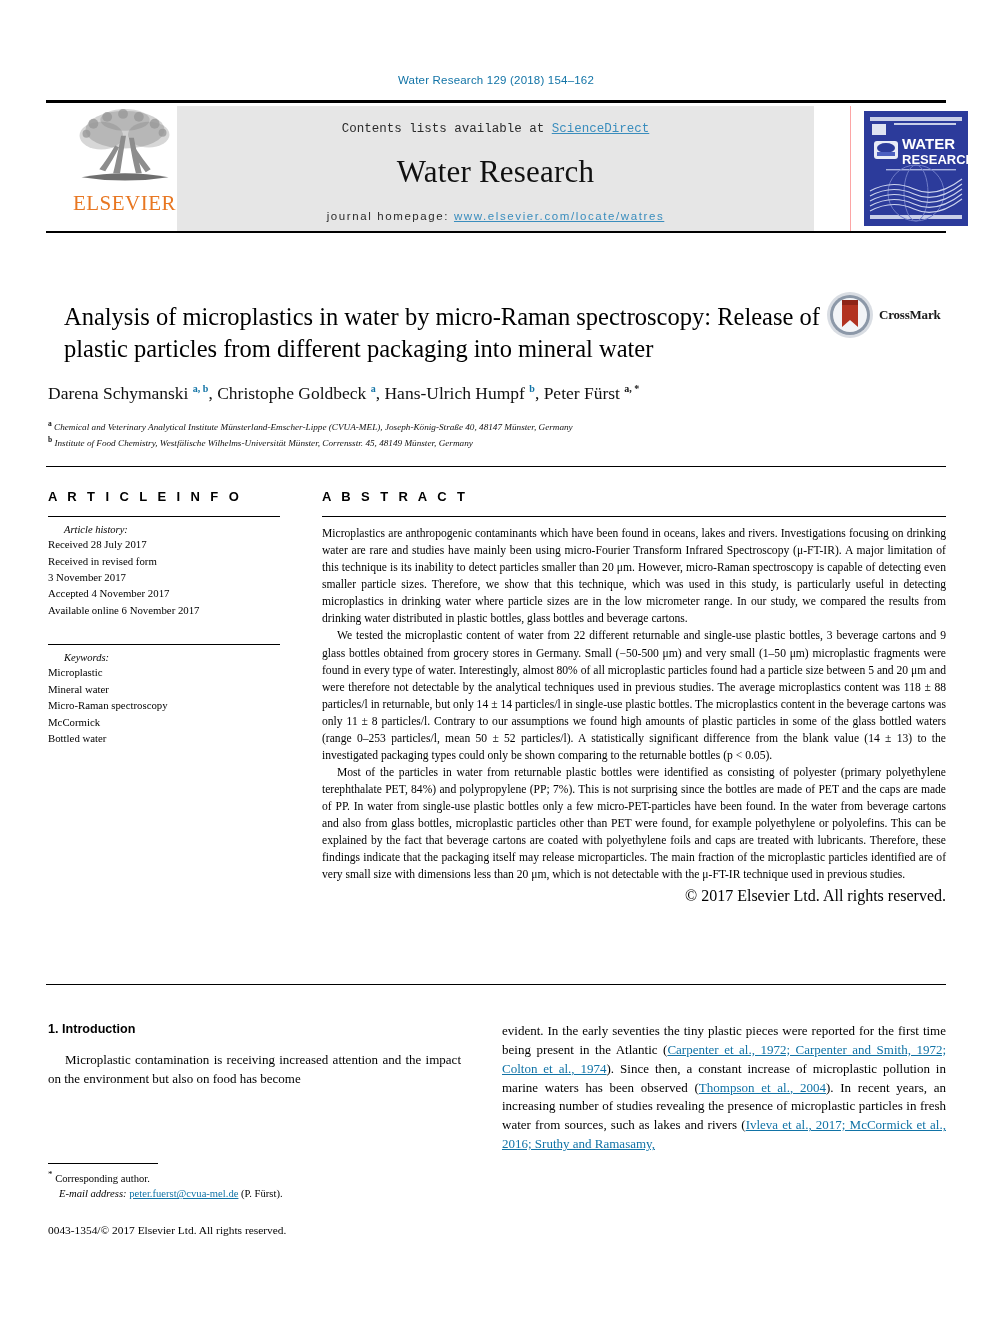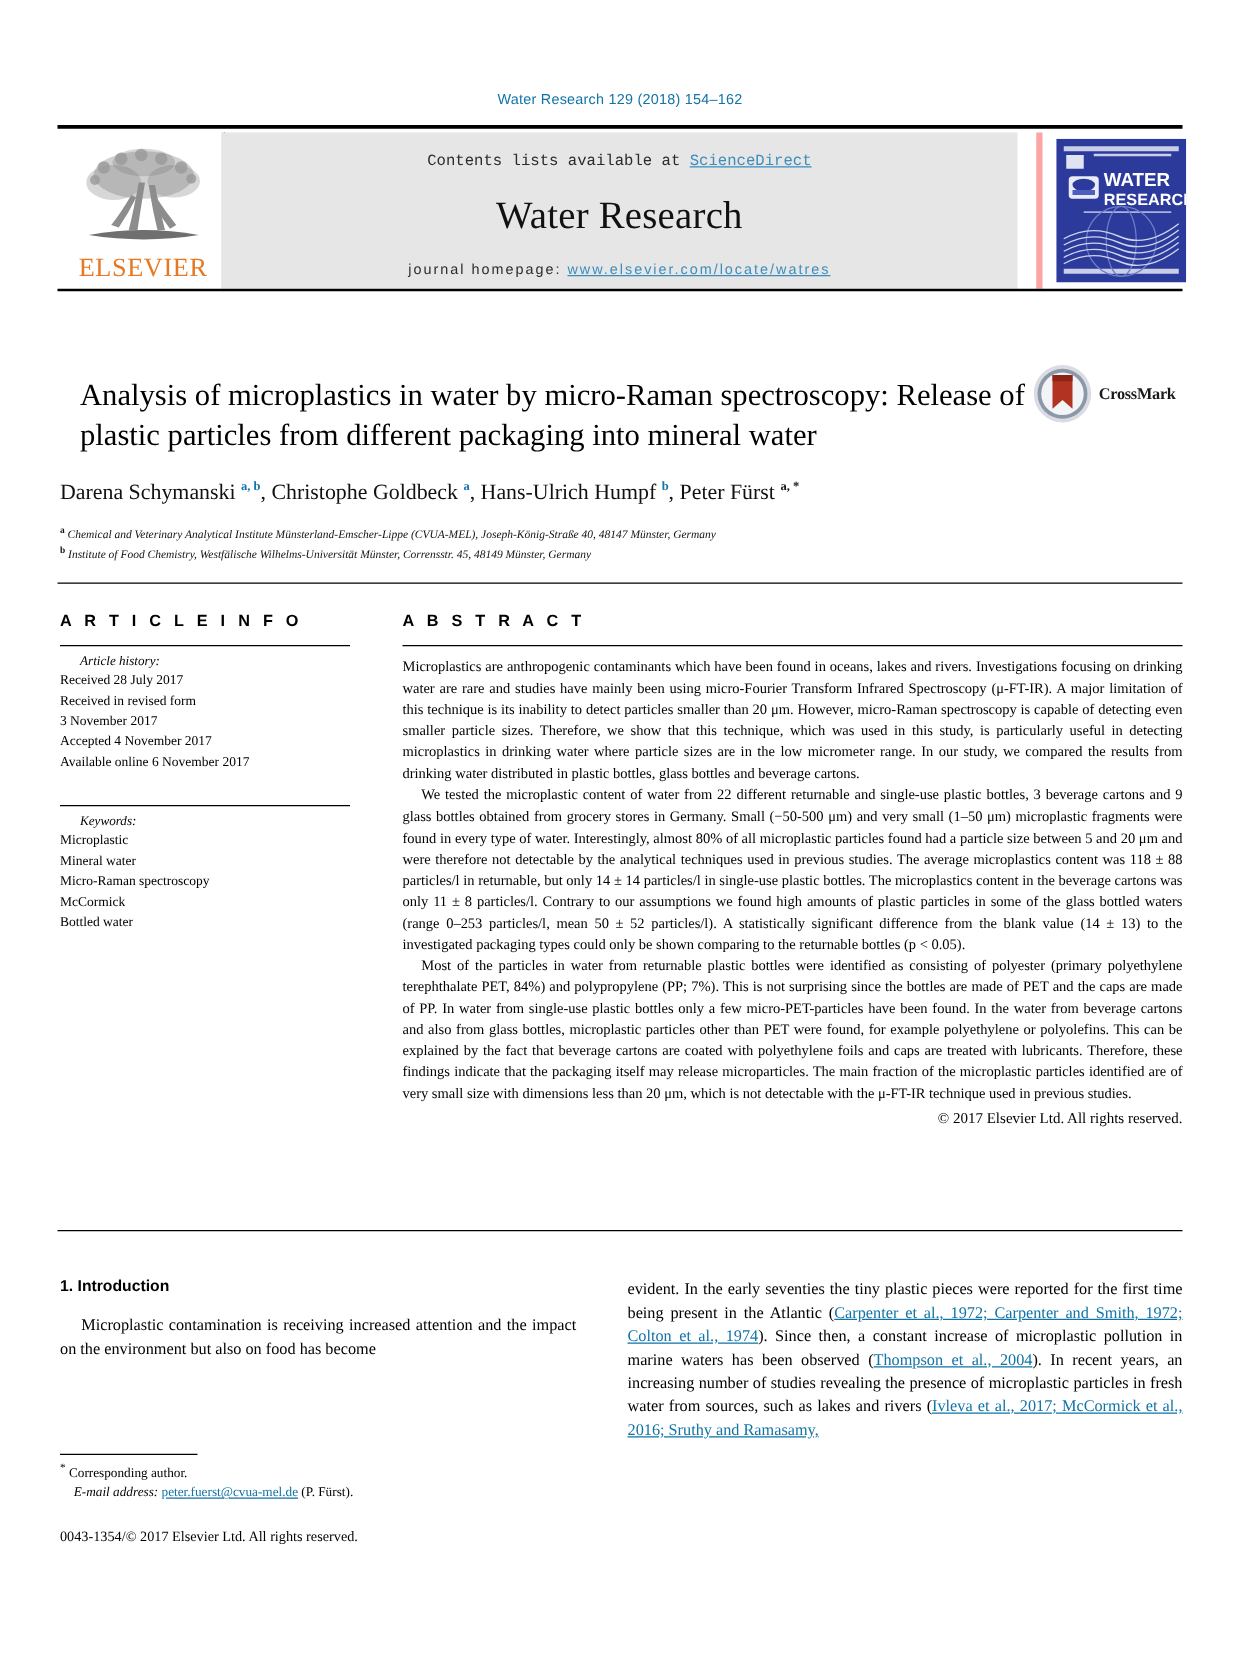--- a/index.html
+++ b/index.html
@@ -51,30 +51,30 @@
     position: absolute;
     top: 131px;
     left: 0;
     width: 900px;
     height: 1.5px;
     background: #000;
   }
   .elsevier-logo {
     position: absolute;
     top: 6px;
-    left: 4px;
+    left: 14px;
     width: 130px;
     height: 124px;
     border-right: 1px solid #000;
     box-sizing: border-box;
     display: flex;
     flex-direction: column;
     align-items: center;
     justify-content: flex-end;
-    padding-bottom: 5px;
+    padding-bottom: 16px;
   }
   .elsevier-tree {
     width: 108px;
     height: 86px;
   }
   .elsevier-word {
     font-family: "Liberation Serif", serif;
     font-size: 21px;
     color: #e87722;
     letter-spacing: 0.5px;
@@ -114,24 +114,24 @@
     font-family: "Liberation Sans", sans-serif;
     letter-spacing: 1.6px;
     color: #2b2b2b;
   }
   .homepage-line .url {
     color: #3a8dbd;
   }
   .cover-box {
     position: absolute;
     top: 6px;
-    left: 783px;
+    left: 804px;
     width: 131px;
     height: 125px;
-    border-left: 5px solid #fca5a5;
+    border-left: 1px solid #fca5a5;
     box-sizing: border-box;
     display: flex;
     align-items: center;
     justify-content: center;
   }
   .cover-img {
     width: 104px;
     height: 115px;
   }
 
@@ -268,21 +268,21 @@
   .abs-p {
     font-size: 11.6px;
     line-height: 1.47;
     text-align: justify;
     font-family: "Liberation Serif", serif;
     margin: 0;
     color: #000;
   }
   .abs-p.indent { text-indent: 15px; }
   .abs-copy {
-    font-size: 12px;
+    font-size: 16px;
     text-align: right;
     margin-top: 4px;
     font-family: "Liberation Serif", serif;
   }
 
   
   .body-left {
     position: absolute;
     top: 1022px;
     left: 48px;

